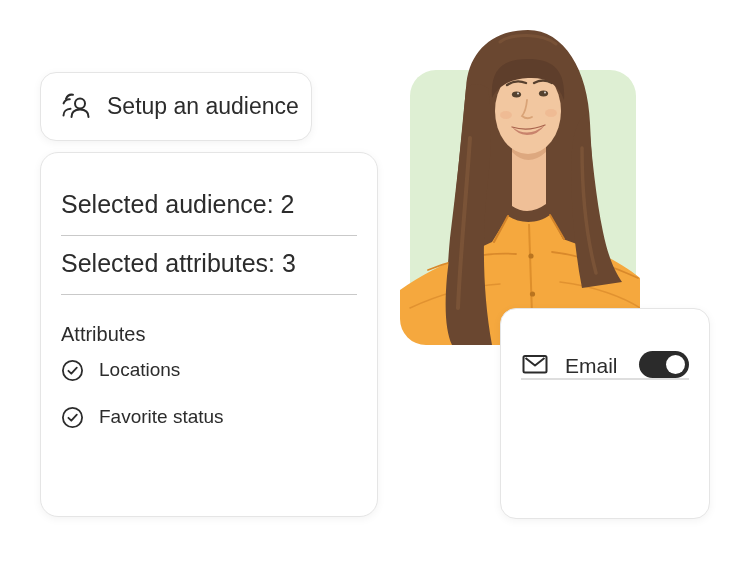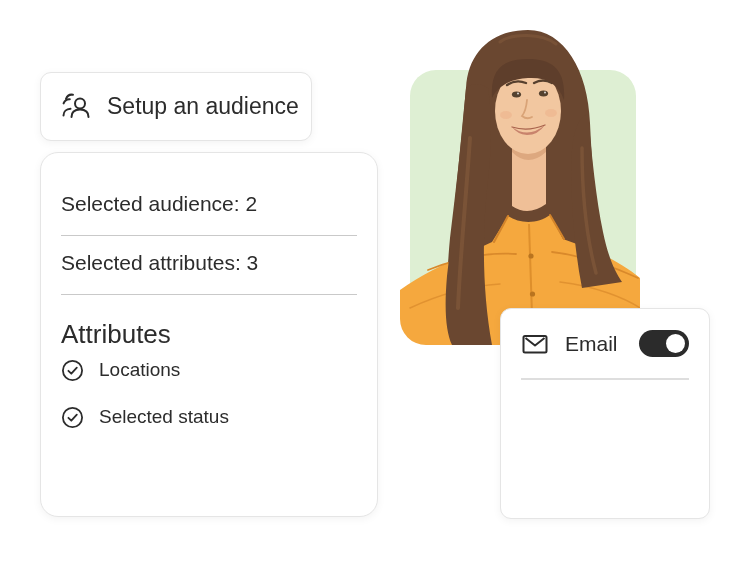--- a/index.html
+++ b/index.html
@@ -6,52 +6,52 @@
   html,body{margin:0;padding:0;}
   body{
     width:750px;height:563px;position:relative;overflow:hidden;
     background:#ffffff;
     font-family:"Liberation Sans","DejaVu Sans",sans-serif;
     color:#2C2C2C;
     -webkit-font-smoothing:antialiased;
   }
   .card{
     position:absolute;background:#ffffff;
-    border:1px solid #E5E5E5;border-radius:11px;
+    border:1px solid #E5E5E5;border-radius:16px;
     box-shadow:0 2px 8px rgba(0,0,0,0.05);
     box-sizing:border-box;
   }
   
   #setup-card{
     left:40px;top:72px;width:272px;height:69px;
     display:flex;align-items:center;gap:14px;padding-left:18px;
     cursor:pointer;
   }
   #setup-card .label{font-size:23px;}
   
   #audience-card{
     left:40px;top:152px;width:338px;height:365px;border-radius:18px;
     padding:0 20px;
   }
-  .stat{font-size:21px;line-height:30px;}
+  .stat{font-size:25px;line-height:30px;}
   .stat.first{margin-top:36px;}
   .stat.second{margin-top:12px;}
   .divider-a{border:none;border-top:1.5px solid #C9C9C9;margin:16px 0 0 0;}
-  .attributes-heading{font-size:26px;line-height:34px;margin-top:22px;}
+  .attributes-heading{font-size:20px;line-height:34px;margin-top:22px;}
   .attr-list{margin-top:4px;}
   .attr-row{display:flex;align-items:center;gap:15px;height:30px;margin-bottom:17px;cursor:pointer;}
   .attr-row .label{font-size:19px;}
   
   #portrait{position:absolute;left:400px;top:18px;width:240px;height:330px;}
   
   #channels-card{
     left:500px;top:308px;width:210px;height:211px;
     padding:0 20px;display:flex;flex-direction:column;
   }
-  .channel-row{display:flex;align-items:center;height:69px;}
+  .channel-row{display:flex;align-items:flex-end;height:69px;}
   .channel-row .label{font-size:21px;margin-left:16px;}
   .divider-c{border:none;border-top:1px solid #DEDEDE;margin:0;}
   
   .toggle{width:50px;height:27px;border-radius:14px;position:relative;margin-left:auto;box-sizing:border-box;cursor:pointer;flex:none;}
   .toggle.on{background:#2B2B2B;}
   .toggle.on .knob{position:absolute;right:4px;top:4px;width:19px;height:19px;border-radius:50%;background:#ffffff;}
   .toggle.off{background:#ffffff;border:2.5px solid #2B2B2B;}
   .toggle.off .knob{position:absolute;left:4px;top:3.5px;width:15px;height:15px;border-radius:50%;background:#2B2B2B;}
   .icon{flex:none;display:block;}
 </style>
@@ -81,21 +81,21 @@
         <circle cx="11.5" cy="11.5" r="9.6"></circle>
           <path d="M7.4 11.8 L10.3 14.7 L15.8 8.6"></path>
       </svg>
       <span class="label">Locations</span>
     </div>
     <div class="attr-row">
       <svg class="icon" width="23" height="23" viewBox="0 0 23 23" fill="none" stroke="#2C2C2C" stroke-width="1.8" stroke-linecap="round" stroke-linejoin="round">
         <circle cx="11.5" cy="11.5" r="9.6"></circle>
           <path d="M7.4 11.8 L10.3 14.7 L15.8 8.6"></path>
       </svg>
-      <span class="label">Selected status</span>
+      <span class="label">Favorite status</span>
     </div>
   </div>
 </div>
 
 <svg id="portrait" role="img" viewBox="0 0 240 330" aria-label="Smiling woman with long brown hair and bangs wearing an orange jacket on a light green rounded background">
   <defs>
     <clipPath id="photoClip">
       <rect x="0" y="45" width="240" height="282" rx="26"></rect>
       <rect x="58" y="0" width="150" height="80" rx="30"></rect>
     </clipPath>

